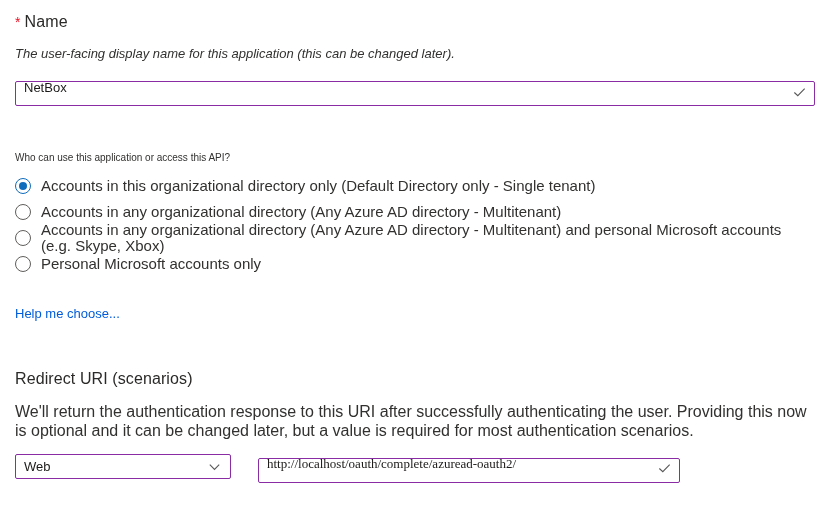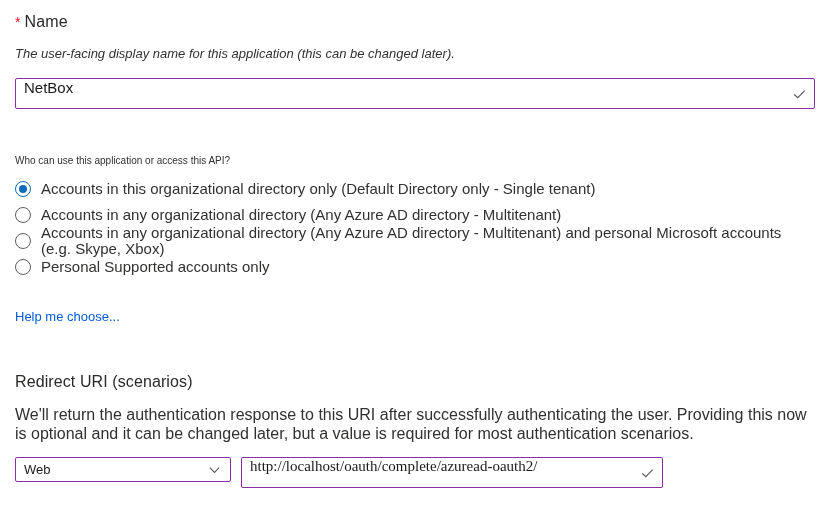--- a/index.html
+++ b/index.html
@@ -26,22 +26,22 @@
     margin:0;font-size:16px;font-weight:400;color:var(--heading);
     line-height:20px;letter-spacing:.1px;
   }
   .req{color:var(--req-red);margin-right:4px;font-size:14px;}
   .desc{
     margin:12px 0 0 0;font-size:13px;line-height:19px;color:var(--body);font-style:italic;
   }
 
   .field{position:relative;margin-top:15px;}
   .text-input{
-    width:100%;height:31px;border:1.5px solid var(--purple);border-radius:2px;
-    font-family:inherit;font-size:15px;color:#1b1a19;
+    width:100%;height:25px;border:1.5px solid var(--purple);border-radius:2px;
+    font-family:inherit;font-size:13px;color:#1b1a19;
     padding:0 28px 12px 8px;outline:none;background:#fff;
   }
   .field-icon{
     position:absolute;right:8px;top:50%;transform:translateY(-50%);
     display:block;
   }
 
   .account-section{margin-top:44px;}
   .question{margin:19px 0 0 0;font-size:10px;line-height:16px;}
   .radio-list{margin-top:11px;}
@@ -60,21 +60,21 @@
   .radio-label{margin-left:10px;font-size:15px;color:var(--body);line-height:16px;}
 
   .help-link{
     display:inline-block;margin-top:25px;font-size:13px;color:var(--blue-link);
     text-decoration:none;cursor:pointer;
   }
 
   .redirect-section{margin-top:47px;}
   .redirect-desc{margin:13px 0 0 0;font-size:16px;line-height:19px;max-width:800px;}
 
-  .uri-row{display:flex;margin-top:14px;gap:10px;}
+  .uri-row{display:flex;margin-top:14px;gap:27px;}
   .select-box{
     position:relative;width:216px;height:25px;border:1.5px solid var(--purple);
     border-radius:2px;background:#fff;display:flex;align-items:center;
     padding:0 28px 0 8px;font-size:13px;color:#1b1a19;cursor:pointer;
   }
   .uri-field{position:relative;width:422px;margin-top:0;}
   .uri-field .text-input{width:100%;font-family:Liberation Serif, serif;}
 </style>
 </head>
 <body>
@@ -103,21 +103,21 @@
       <div class="radio-row">
         <span class="radio"></span>
         <span class="radio-label">Accounts in any organizational directory (Any Azure AD directory - Multitenant)</span>
       </div>
       <div class="radio-row">
         <span class="radio"></span>
         <span class="radio-label">Accounts in any organizational directory (Any Azure AD directory - Multitenant) and personal Microsoft accounts (e.g. Skype, Xbox)</span>
       </div>
       <div class="radio-row">
         <span class="radio"></span>
-        <span class="radio-label">Personal Supported accounts only</span>
+        <span class="radio-label">Personal Microsoft accounts only</span>
       </div>
     </div>
 
     <a class="help-link" href="#">Help me choose...</a>
   </div>
 
   <div class="redirect-section">
     <h2 class="section-title">Redirect URI (scenarios)</h2>
     <p class="redirect-desc">We'll return the authentication response to this URI after successfully authenticating the user. Providing this now is optional and it can be changed later, but a value is required for most authentication scenarios.</p>
 

